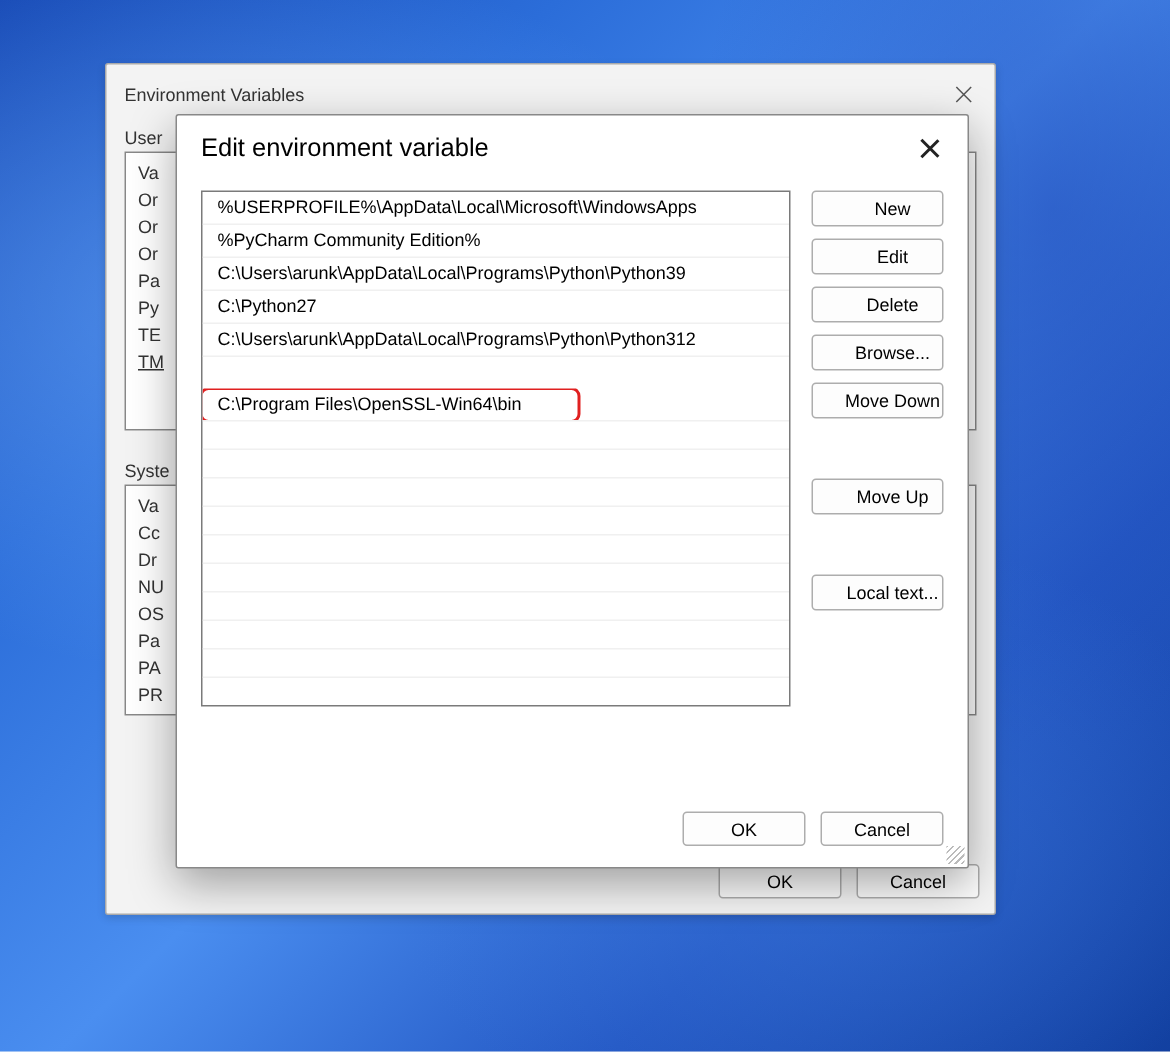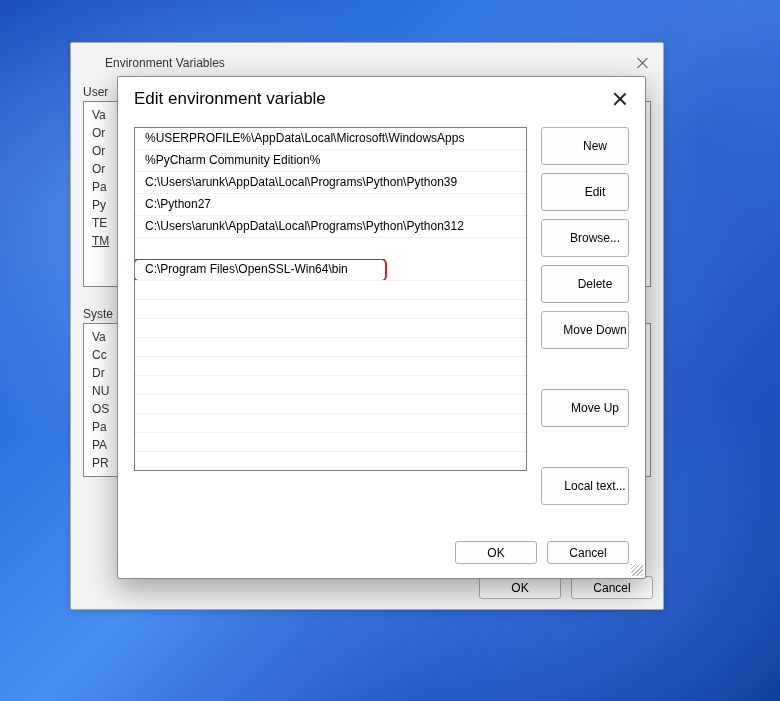--- a/index.html
+++ b/index.html
@@ -14,21 +14,21 @@
     radial-gradient(ellipse 400px 600px at 90% 20%, rgba(30,70,180,0.5), transparent 60%);
   }
 
   .parent-dialog {
     position: absolute; top: 42px; left: 70px; width: 594px; height: 568px;
     background: #f3f3f3; border: 1px solid #aaa; border-radius: 2px;
     box-shadow: 0 2px 6px rgba(0,0,0,0.15);
     padding: 12px 12px;
     font-size: 12px; color: #333;
   }
-  .parent-title-row { display:flex; justify-content:space-between; align-items:center; margin-bottom:14px;margin-left:22px;}
+  .parent-title-row { display:flex; justify-content:space-between; align-items:center; margin-bottom:14px;}
   .parent-title { font-size: 12px; }
   .close-x { width:16px; height:16px; position:relative; }
   .close-x::before,.close-x::after{content:'';position:absolute;left:7px;top:1px;width:1px;height:14px;background:#555;}
   .close-x::before{transform:rotate(45deg);} .close-x::after{transform:rotate(-45deg);}
 
   .group-label{font-size:12px;margin-bottom:2px;}
   .list-frame{border:1px solid #888;background:#fff;padding:4px 0;position:relative;}
   .top-list{height:186px;margin-bottom:20px;}
   .bot-list{height:154px;margin-bottom:14px;}
   .list-item{padding:2px 8px;font-size:12px;white-space:nowrap;overflow:hidden;}
@@ -55,21 +55,21 @@
   }
   .entry-row{padding:2px 10px;border-bottom:1px solid #f0f0f0;line-height:17px;white-space:nowrap;overflow:hidden;}
   .entry-row:nth-child(n+7){border-bottom:1px solid #f0f0f0;height:19px;}
   .highlight{position:relative;margin-top:21px;}
   .highlight::after{
     content:'';position:absolute;left:-2px;top:-1px;width:250px;height:20px;
     border:2px solid #e02020;border-radius:6px;pointer-events:none;
   }
 
   .button-col{display:flex;flex-direction:column;gap:8px;width:88px;}
-  .btn{height:38px;background:#fdfdfd;border:1px solid #adadad;border-radius:3px;font-size:12px;cursor:pointer;padding-left:20px;}
+  .btn{height:24px;background:#fdfdfd;border:1px solid #adadad;border-radius:3px;font-size:12px;cursor:pointer;padding-left:20px;}
   .gap-lg{margin-top:32px;}
   .gap-xl{margin-top:32px;}
 
   .child-footer{position:absolute;bottom:14px;right:16px;display:flex;gap:10px;}
   .resize-grip{position:absolute;bottom:2px;right:2px;width:12px;height:12px;
     background:repeating-linear-gradient(135deg,#bbb 0 1px,transparent 1px 3px);}
 </style>
 </head>
 <body>
 
@@ -137,22 +137,22 @@
         <div class="entry-row"></div>
         <div class="entry-row"></div>
         <div class="entry-row"></div>
         <div class="entry-row"></div>
         <div class="entry-row"></div>
       </div>
 
     <div class="button-col">
       <button class="btn">New</button>
       <button class="btn">Edit</button>
+      <button class="btn">Delete</button>
       <button class="btn">Browse...</button>
-      <button class="btn">Delete</button>
       <button class="btn">Move Down</button>
       <button class="btn gap-lg">Move Up</button>
       <button class="btn gap-xl">Local text...</button>
     </div>
   </div>
 
   <div class="child-footer">
     <button class="winbtn">OK</button>
     <button class="winbtn">Cancel</button>
   </div>

